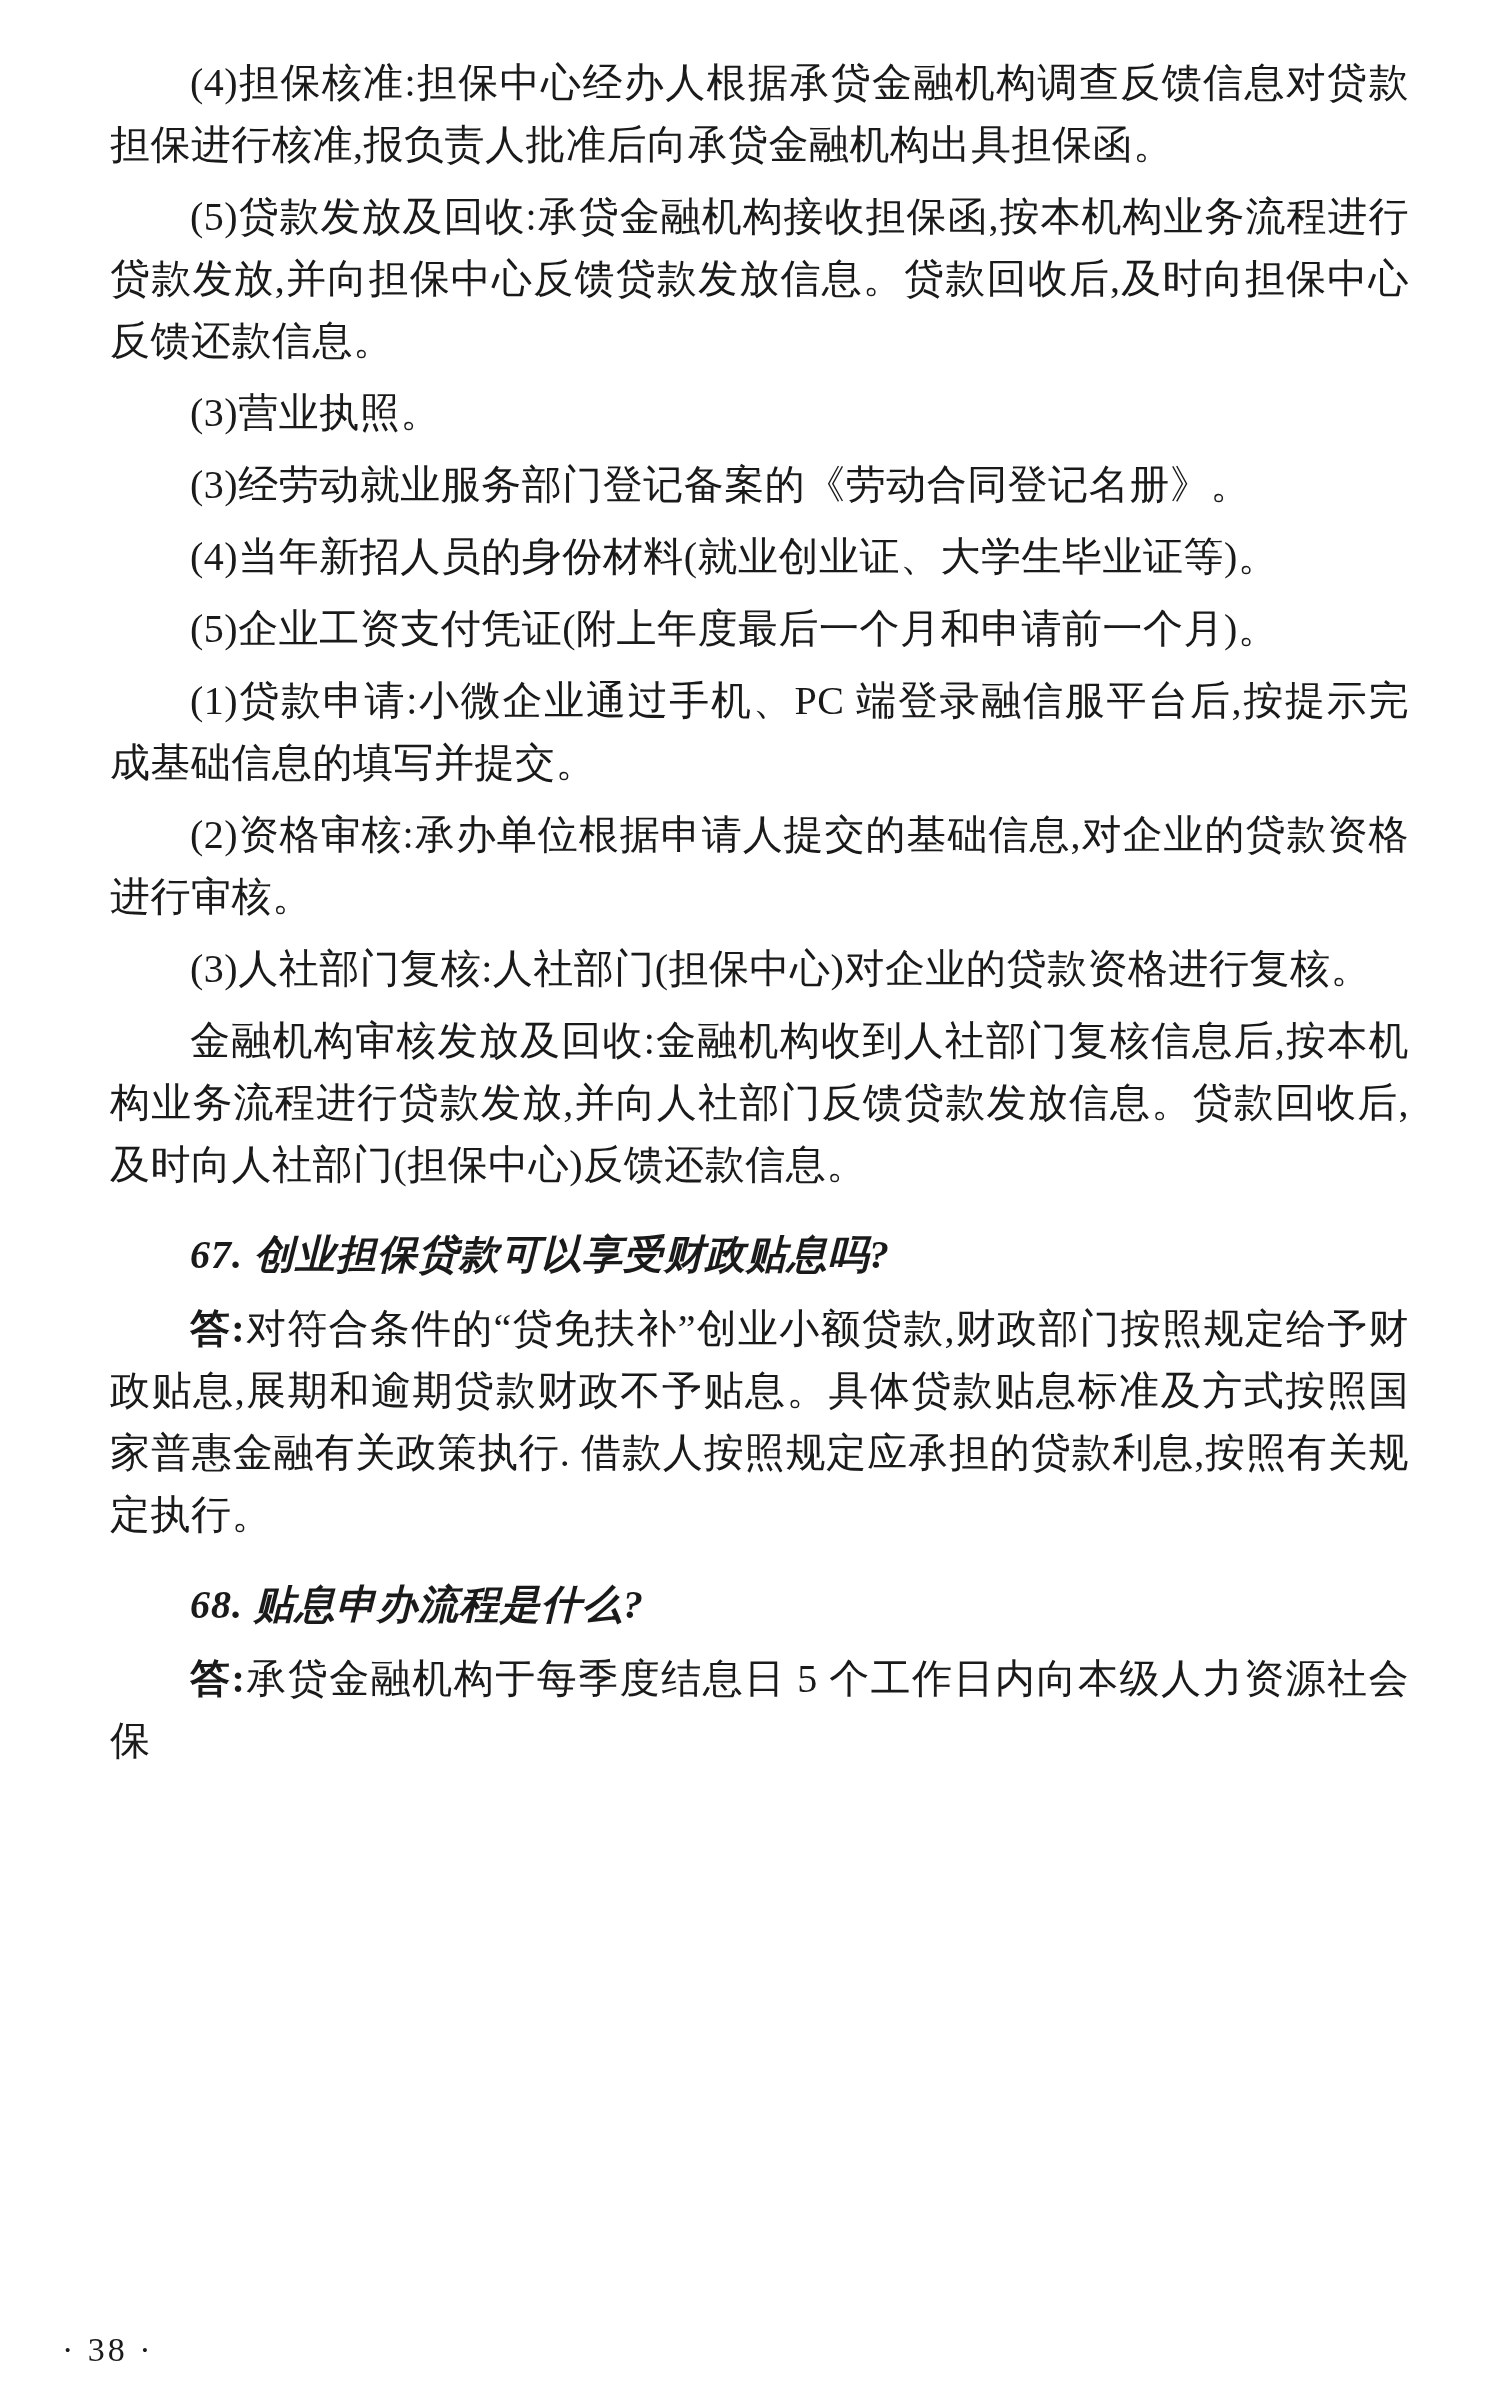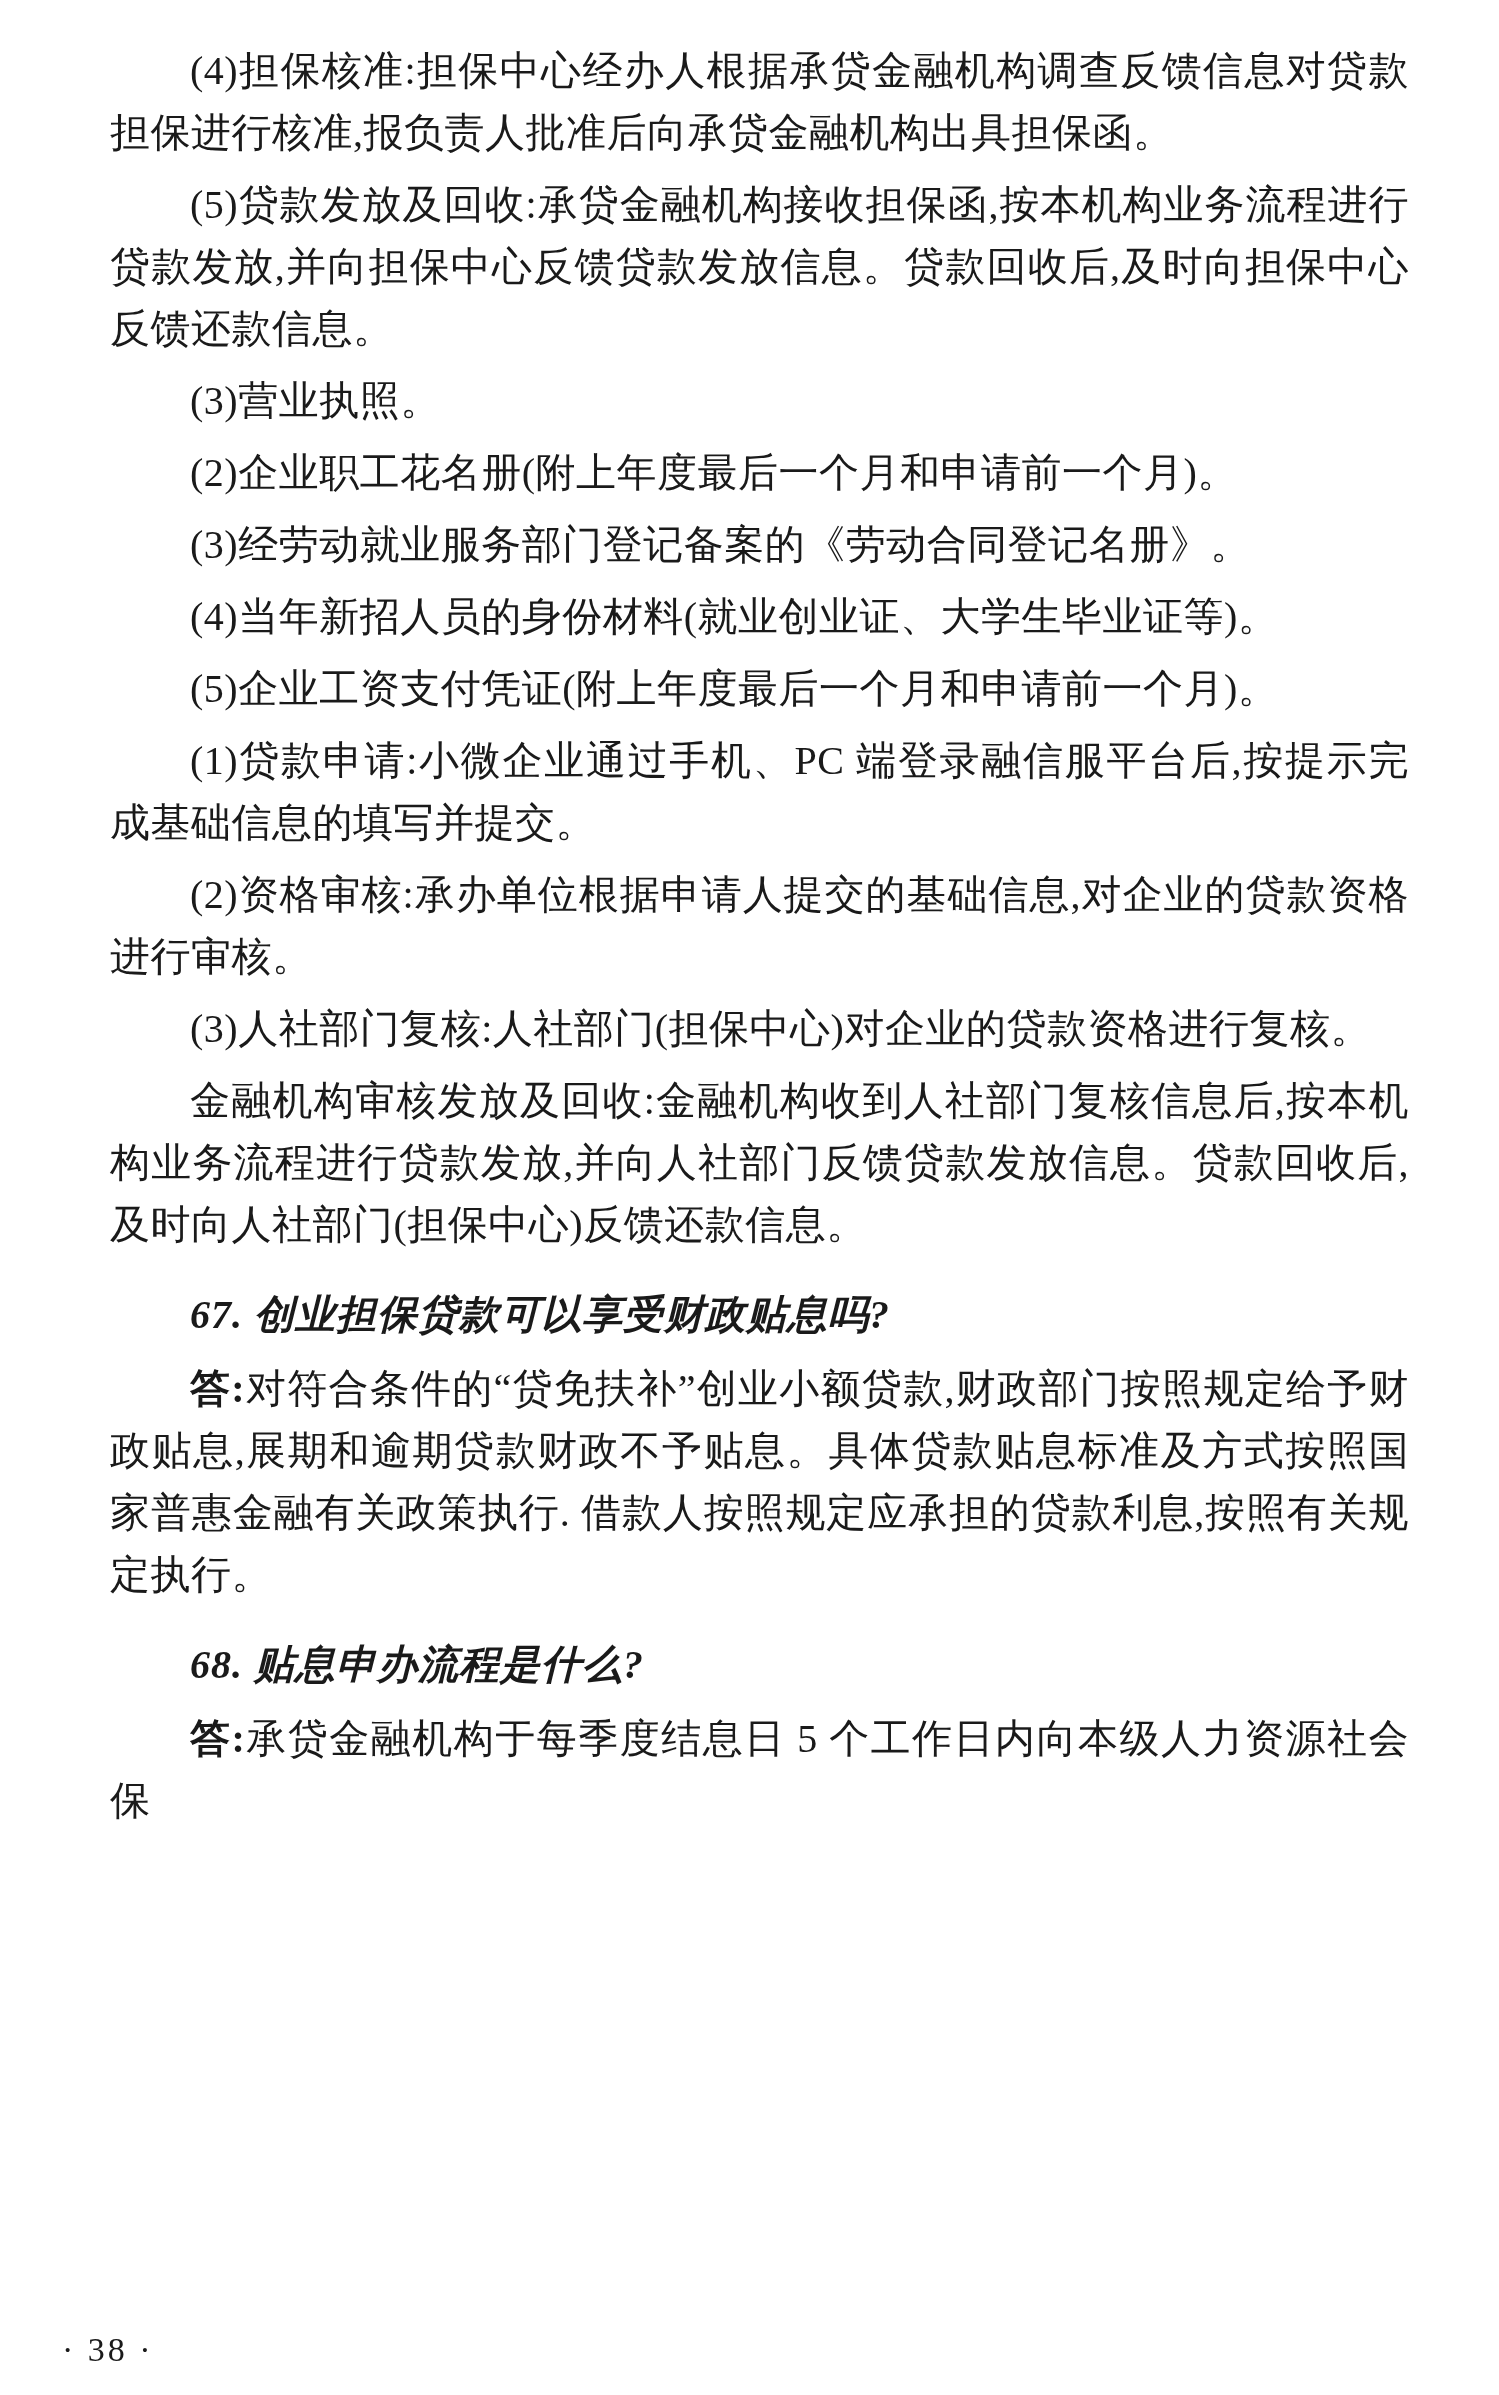--- a/index.html
+++ b/index.html
@@ -15,21 +15,21 @@
     color: #1a1a1a;
     overflow: hidden;
   }
   .page {
     position: absolute;
     left: 0;
     top: 0;
     width: 1499px;
     height: 2395px;
     box-sizing: border-box;
-    padding: 40px 90px 0 110px;
+    padding: 52px 90px 0 110px;
   }
   .body-text {
     font-size: 40px;
     line-height: 1.55;
     letter-spacing: 0.5px;
     text-align: justify;
     text-justify: inter-character;
   }
   p {
     margin: 0 0 10px 0;
@@ -65,21 +65,20 @@
   }
 </style>
 </head>
 <body>
 
 <div class="page">
   <div class="body-text">
     <p class="indent">(4)担保核准:担保中心经办人根据承贷金融机构调查反馈信息对贷款担保进行核准,报负责人批准后向承贷金融机构出具担保函。</p>
     <p class="indent">(5)贷款发放及回收:承贷金融机构接收担保函,按本机构业务流程进行贷款发放,并向担保中心反馈贷款发放信息。贷款回收后,及时向担保中心反馈还款信息。</p>
     <p class="indent">(3)营业执照。</p>
-    <p class="indent">(2)企业职工花名册(附上年度最后一个月和申请前一个月)。</p>
     <p class="indent">(3)经劳动就业服务部门登记备案的《劳动合同登记名册》。</p>
     <p class="indent">(4)当年新招人员的身份材料(就业创业证、大学生毕业证等)。</p>
     <p class="indent">(5)企业工资支付凭证(附上年度最后一个月和申请前一个月)。</p>
     <p class="indent">(1)贷款申请:小微企业通过手机、PC 端登录融信服平台后,按提示完成基础信息的填写并提交。</p>
     <p class="indent">(2)资格审核:承办单位根据申请人提交的基础信息,对企业的贷款资格进行审核。</p>
     <p class="indent">(3)人社部门复核:人社部门(担保中心)对企业的贷款资格进行复核。</p>
     <p class="indent">金融机构审核发放及回收:金融机构收到人社部门复核信息后,按本机构业务流程进行贷款发放,并向人社部门反馈贷款发放信息。贷款回收后,及时向人社部门(担保中心)反馈还款信息。</p>
 
     <p class="question">67. 创业担保贷款可以享受财政贴息吗?</p>
     <p class="answer"><span class="b">答:</span><span>对符合条件的“贷免扶补”创业小额贷款,财政部门按照规定给予财政贴息,展期和逾期贷款财政不予贴息。具体贷款贴息标准及方式按照国家普惠金融有关政策执行. 借款人按照规定应承担的贷款利息,按照有关规定执行。</span></p>

